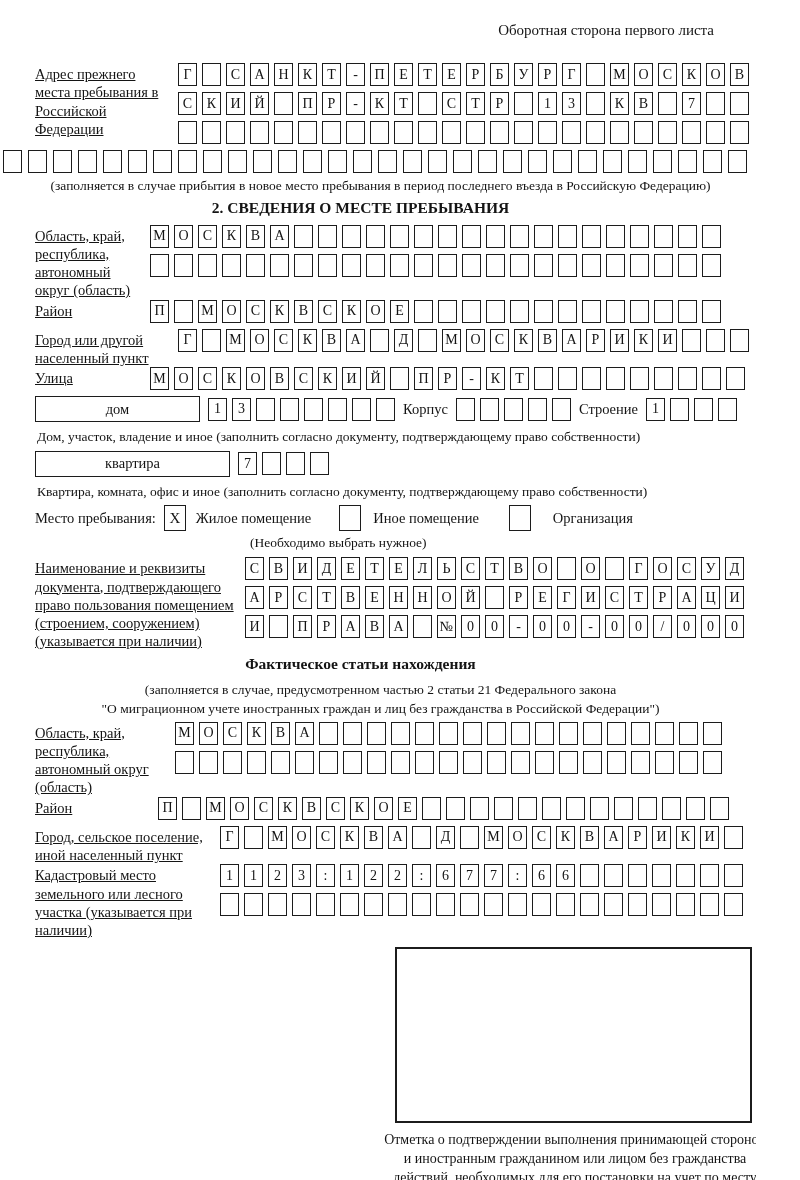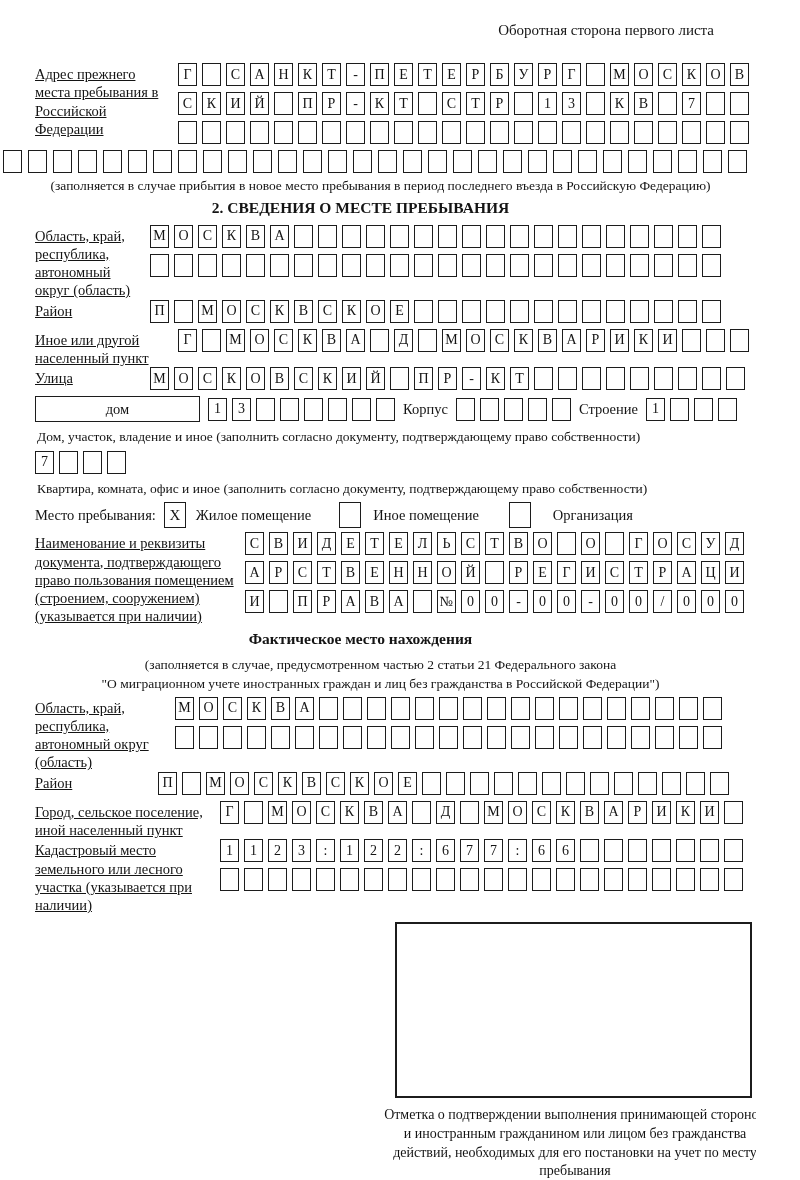--- a/index.html
+++ b/index.html
@@ -239,21 +239,21 @@
           <span class="cell"></span>
           <span class="cell"></span>
           <span class="cell"></span>
           <span class="cell"></span>
           <span class="cell"></span>
         </div>
     </div>
   </div>
 
   <div class="block">
-    <div class="lbl w143">Иное или другой населенный пункт</div>
+    <div class="lbl w143">Город или другой населенный пункт</div>
     <div class="grids">
       <div class="grid">
           <span class="cell">Г</span>
           <span class="cell"></span>
           <span class="cell">М</span>
           <span class="cell">О</span>
           <span class="cell">С</span>
           <span class="cell">К</span>
           <span class="cell">В</span>
           <span class="cell">А</span>
@@ -334,38 +334,40 @@
     <div class="grid" style="margin-bottom:0;">
         <span class="cell">1</span>
         <span class="cell"></span>
         <span class="cell"></span>
         <span class="cell"></span>
       </div>
   </div>
   <div class="note-left">Дом, участок, владение и иное (заполнить согласно документу, подтверждающему право собственности)</div>
 
   <div class="inline-row">
+    <div class="wide-box box-kv">квартира</div>
     <div class="grid" style="margin-bottom:0;">
         <span class="cell">7</span>
         <span class="cell"></span>
         <span class="cell"></span>
         <span class="cell"></span>
       </div>
   </div>
   <div class="note-left">Квартира, комната, офис и иное (заполнить согласно документу, подтверждающему право собственности)</div>
 
   <div class="chk-row">
     <span>Место пребывания:</span>
     <span class="chk-box" style="margin-left:8px;">X</span>
     <span style="margin-left:10px;">Жилое помещение</span>
     <span class="chk-box" style="margin-left:28px;"></span>
     <span style="margin-left:12px;">Иное помещение</span>
     <span class="chk-box" style="margin-left:30px;"></span>
     <span style="margin-left:22px;">Организация</span>
   </div>
+  <div class="chk-note">(Необходимо выбрать нужное)</div>
 
   <div class="block">
     <div class="lbl w205">Наименование и реквизиты документа, подтверждающего право пользования помещением (строением, сооружением) (указывается при наличии)</div>
     <div class="grids">
       <div class="grid">
           <span class="cell">С</span>
           <span class="cell">В</span>
           <span class="cell">И</span>
           <span class="cell">Д</span>
           <span class="cell">Е</span>
@@ -428,21 +430,21 @@
           <span class="cell">0</span>
           <span class="cell">0</span>
           <span class="cell">/</span>
           <span class="cell">0</span>
           <span class="cell">0</span>
           <span class="cell">0</span>
         </div>
     </div>
   </div>
 
-  <div class="heading mt4">Фактическое место нахождения</div>
+  <div class="heading mt4">Фактическое статьи нахождения</div>
   <div class="note mb2">(заполняется в случае, предусмотренном частью 2 статьи 21 Федерального закона</div>
   <div class="note">"О миграционном учете иностранных граждан и лиц без гражданства в Российской Федерации")</div>
 
   <div class="block">
     <div class="lbl w140">Область, край, республика, автономный округ (область)</div>
     <div class="grids">
       <div class="grid">
           <span class="cell">М</span>
           <span class="cell">О</span>
           <span class="cell">С</span>

